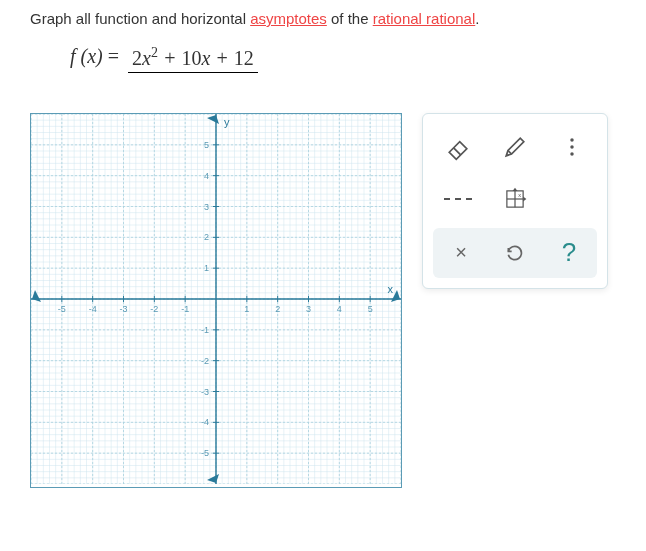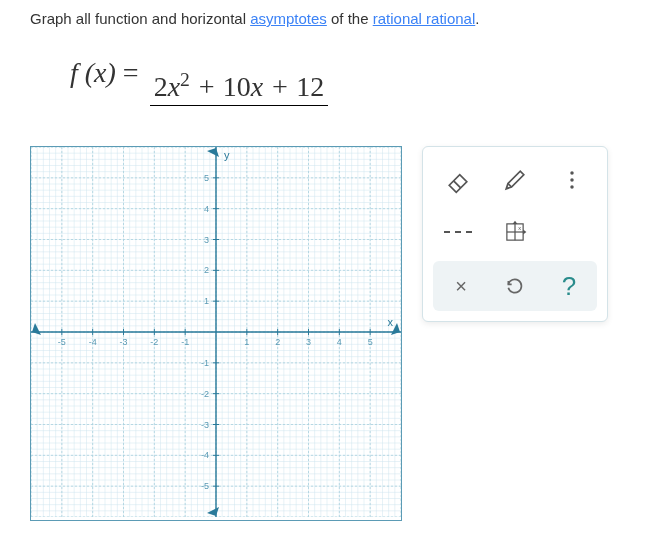--- a/index.html
+++ b/index.html
@@ -8,39 +8,38 @@
     padding: 10px 30px;
     font-family: Arial, Helvetica, sans-serif;
     font-size: 15px;
     color: #333;
     width: 646px;
   }
   .prompt {
     margin-bottom: 18px;
   }
   .link {
-    color: #3b82f6;
+    color: #ef4444;
     text-decoration: underline;
     cursor: pointer;
   }
   .formula {
     font-family: 'Times New Roman', Times, serif;
-    font-size: 28px;
+    font-size: 20px;
     margin-left: 40px;
     margin-bottom: 40px;
   }
   .formula .fx {
     font-style: italic;
   }
   .frac {
     display: inline-block;
     vertical-align: middle;
     text-align: center;
     margin-left: 4px;
-    margin-top: 24px;
   }
   .frac .num {
     border-bottom: 1.2px solid #000;
     padding: 0 4px 2px 4px;
     display: block;
   }
   .frac .den {
     padding: 2px 4px 0 4px;
     display: block;
   }

